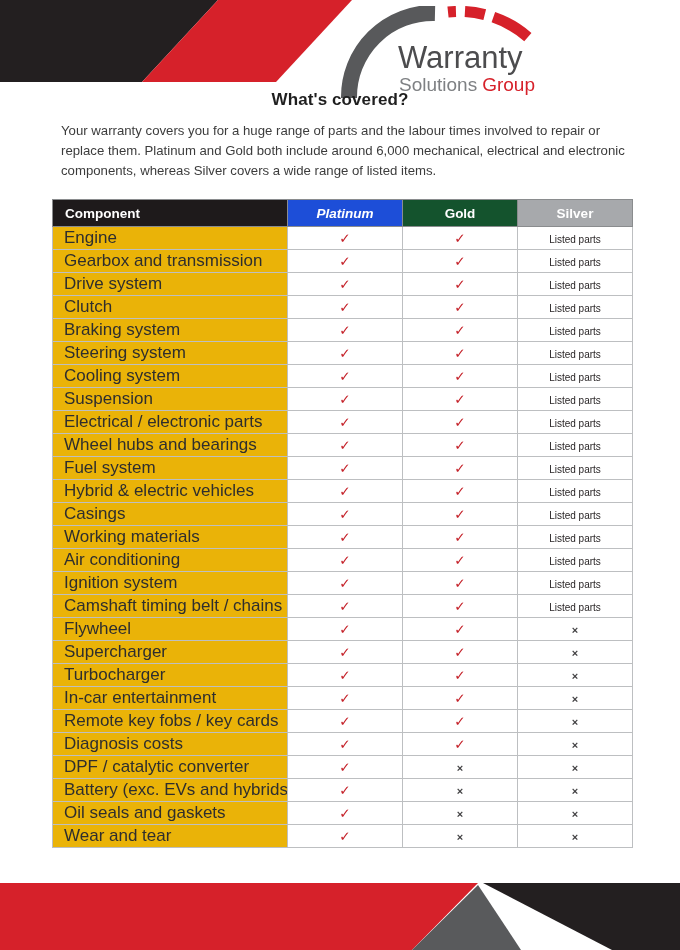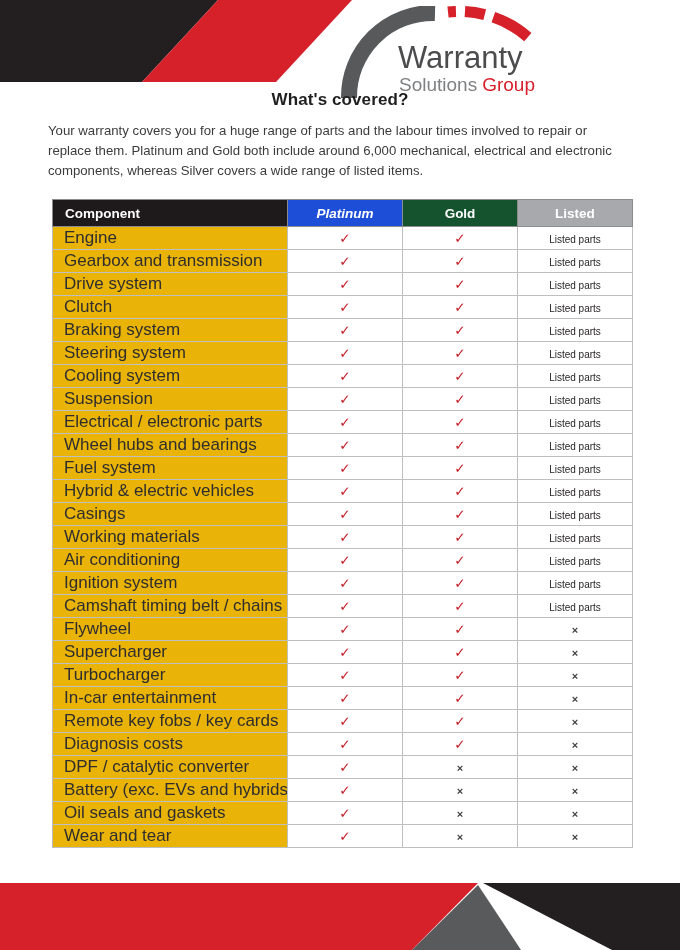--- a/index.html
+++ b/index.html
@@ -15,21 +15,21 @@
   .logo { position:absolute; top:6px; right:20px; width:220px; height:95px; }
 
   
   .content { position:absolute; top:82px; left:0; width:680px; }
   .title {
     margin-top:8px; text-align:center;
     font-size:17px; font-weight:bold; color:#1f1f1f;
     letter-spacing:0.1px;
   }
   .intro {
-    margin:11px 49px 0 48px; width:582px;
+    margin:11px 49px 0 61px; width:582px;
     font-size:13.2px; line-height:1.52; color:#3c3c3c;
   }
 
   
   table.coverage {
     margin:18px 0 0 52px; width:580px;
     border-collapse:collapse; table-layout:fixed;
     border:1px solid #9a9c9e;
     padding-left:10px;
   }
@@ -87,21 +87,21 @@
         <col class="c-comp">
           <col class="c-val">
           <col class="c-val">
           <col class="c-val">
       </colgroup>
       <thead>
         <tr>
           <th class="h-component">Component</th>
           <th class="h-platinum">Platinum</th>
           <th class="h-gold">Gold</th>
-          <th class="h-silver">Listed</th>
+          <th class="h-silver">Silver</th>
         </tr>
       </thead>
       <tbody>
           <tr>
             <td class="comp">Engine</td>
             <td class="val"><span class="check">✓</span></td>
             <td class="val"><span class="check">✓</span></td>
             <td class="val"><span class="listed">Listed parts</span></td>
           </tr>
           <tr>

